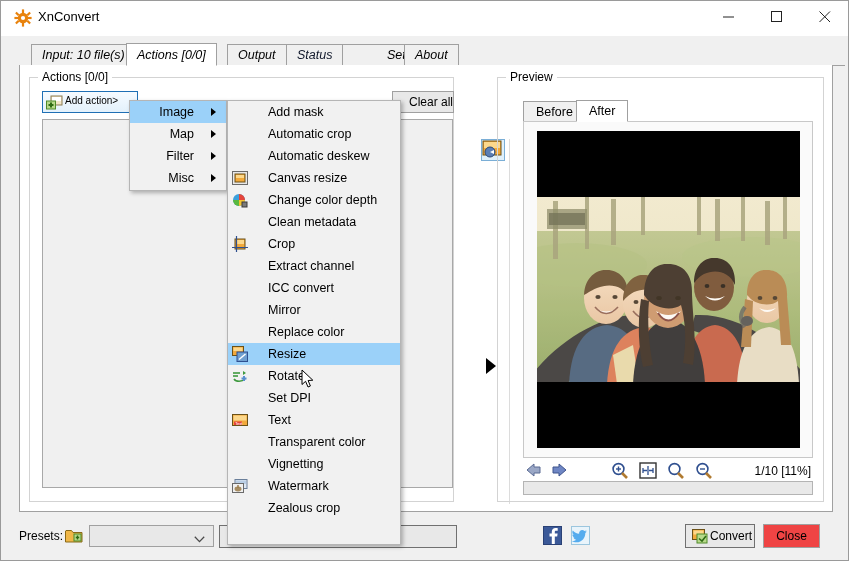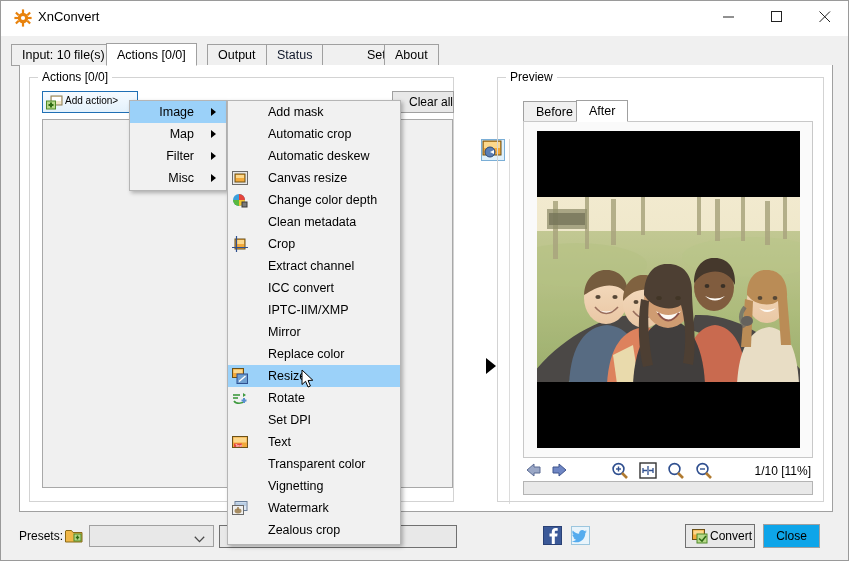--- a/index.html
+++ b/index.html
@@ -15,21 +15,21 @@
   .titlebar{position:absolute;left:0;top:0;width:847px;height:35px;background:#ffffff;}
   .title-icon{position:absolute;left:13px;top:8px;width:18px;height:18px;}
   .title-text{position:absolute;left:37px;top:8px;font-size:13px;color:#000;}
   .wbtn{position:absolute;top:0;width:46px;height:32px;cursor:default;}
   .wbtn svg{position:absolute;left:50%;top:50%;transform:translate(-50%,-50%);}
   .wbtn-min{right:96px;}
   .wbtn-max{right:48px;}
   .wbtn-close{right:0px;}
 
   
-  .tabstrip{position:absolute;left:10px;top:42px;width:814px;height:23px;}
+  .tabstrip{position:absolute;left:30px;top:42px;width:814px;height:23px;font-style:italic;}
   .tabstrip:after{content:"";position:absolute;left:0;bottom:0;width:814px;height:1px;background:#a0a0a0;}
   .tab{position:absolute;top:1px;height:21px;line-height:21px;padding:0 10px;
        border:1px solid #a0a0a0;border-bottom:none;background:#f0f0f0;
        box-sizing:border-box;font-size:12.5px;white-space:nowrap;cursor:default;}
   .tab.active{top:0;height:23px;line-height:22px;background:#ffffff;z-index:3;border-bottom:1px solid #ffffff;}
   .tab.disabled{color:#0f172a;}
 
   
   .page{position:absolute;left:18px;top:64px;width:814px;height:447px;background:#ffffff;border:1px solid #a0a0a0;border-top:none;box-sizing:border-box;}
 
@@ -90,21 +90,21 @@
       border:1px solid #707070;background:#e8e8e8;box-sizing:border-box;cursor:default;}
   .convert-dots .lbl{position:absolute;left:0;top:3px;width:238px;text-align:center;font-size:12px;}
   .soc{position:absolute;top:525px;width:20px;height:20px;cursor:default;}
   .soc-fb{left:542px;}
   .soc-tw{left:570px;}
   .btn-convert{position:absolute;left:684px;top:523px;width:70px;height:24px;
       border:1px solid #707070;background:#e8e8e8;box-sizing:border-box;cursor:default;}
   .btn-convert .ico{position:absolute;left:6px;top:4px;width:16px;height:15px;}
   .btn-convert .lbl{position:absolute;left:24px;top:4px;font-size:12px;}
   .btn-close{position:absolute;left:762px;top:523px;width:57px;height:24px;
-      border:1px solid #a0a0a0;background:#0ea5e9;box-sizing:border-box;
+      border:1px solid #a0a0a0;background:#ef4444;box-sizing:border-box;
       text-align:center;line-height:22px;font-size:12px;cursor:default;}
 
   
   .menu{position:absolute;background:#f1f1f1;border:1px solid #b5b5b5;box-sizing:border-box;
         box-shadow:2px 2px 4px rgba(0,0,0,.28);z-index:60;}
   #menu-cat{left:128px;top:99px;width:98px;height:91px;}
   #menu-img{left:226px;top:99px;width:174px;height:445px;}
   .mi{position:relative;height:22px;line-height:22px;font-size:12.5px;white-space:nowrap;cursor:default;}
   .mi.sel{background:#9bd1f9;}
   .mi .mlabel{position:absolute;top:0;margin-left:8px;}
@@ -471,23 +471,20 @@
       </div>
 
     <div class="mi">
       <span class="mlabel">Extract channel</span>
       </div>
 
     <div class="mi">
       <span class="mlabel">ICC convert</span>
       </div>
 
-    <div class="mi">
-      <span class="mlabel">IPTC-IIM/XMP</span>
-      </div>
 
     <div class="mi">
       <span class="mlabel">Mirror</span>
       </div>
 
     <div class="mi">
       <span class="mlabel">Replace color</span>
       </div>
 
     <div class="mi sel">

